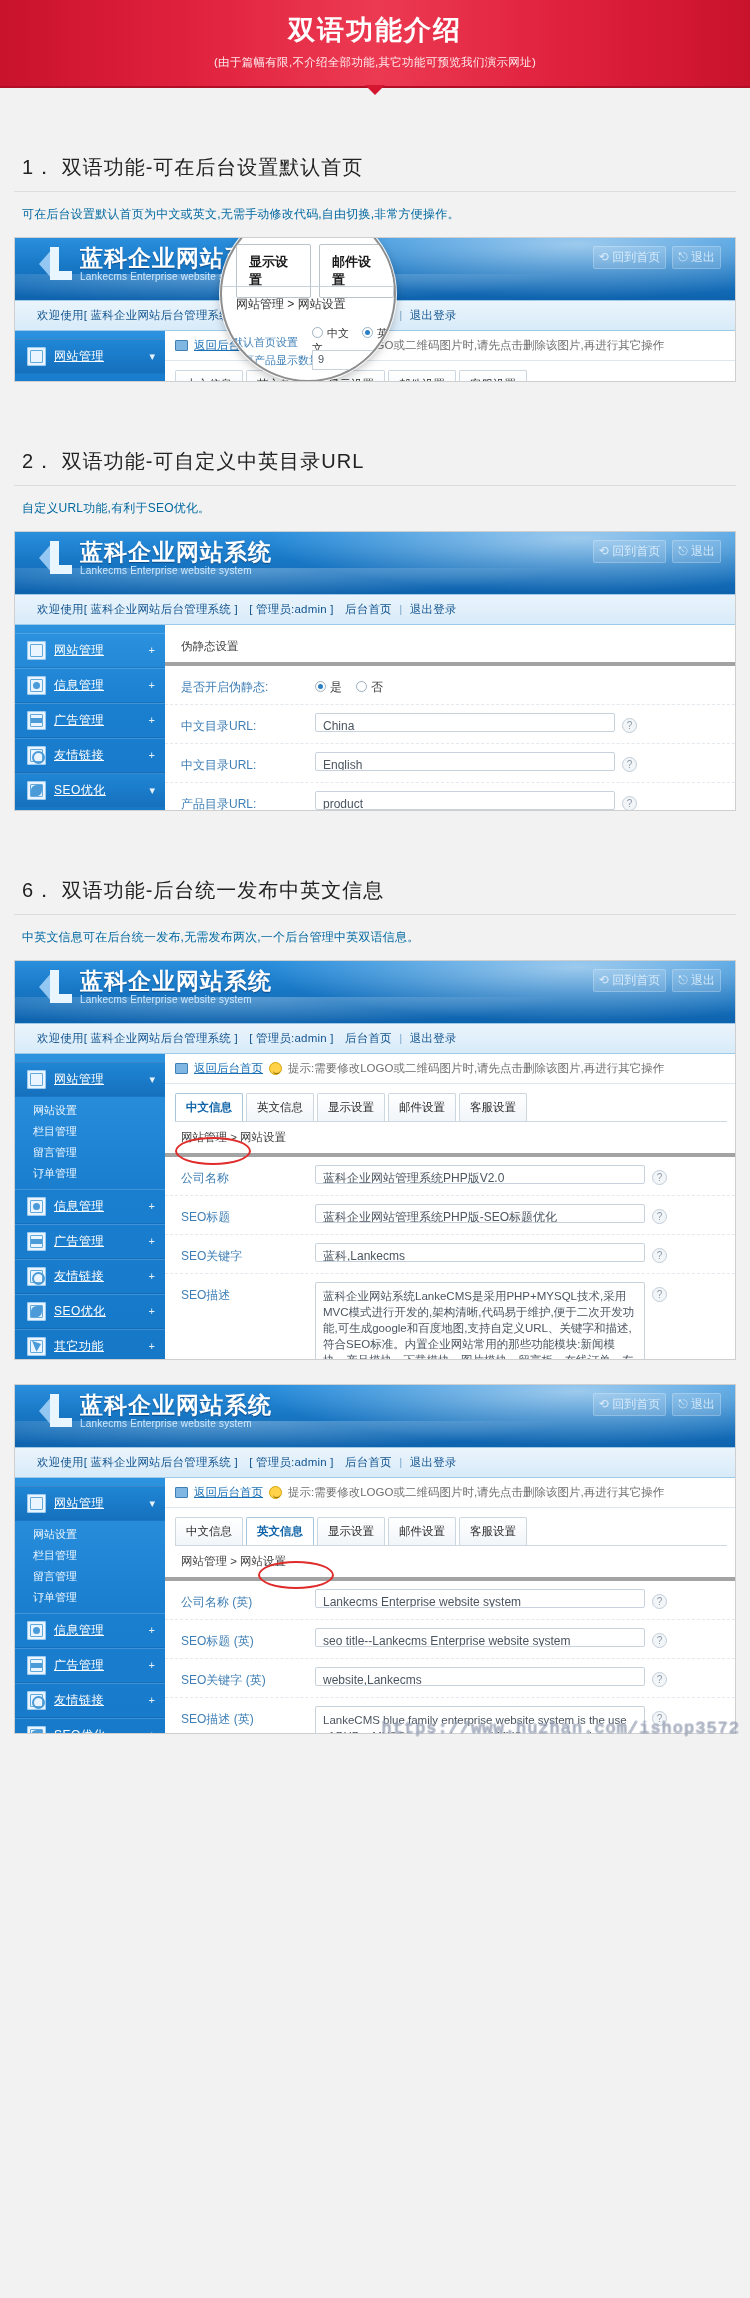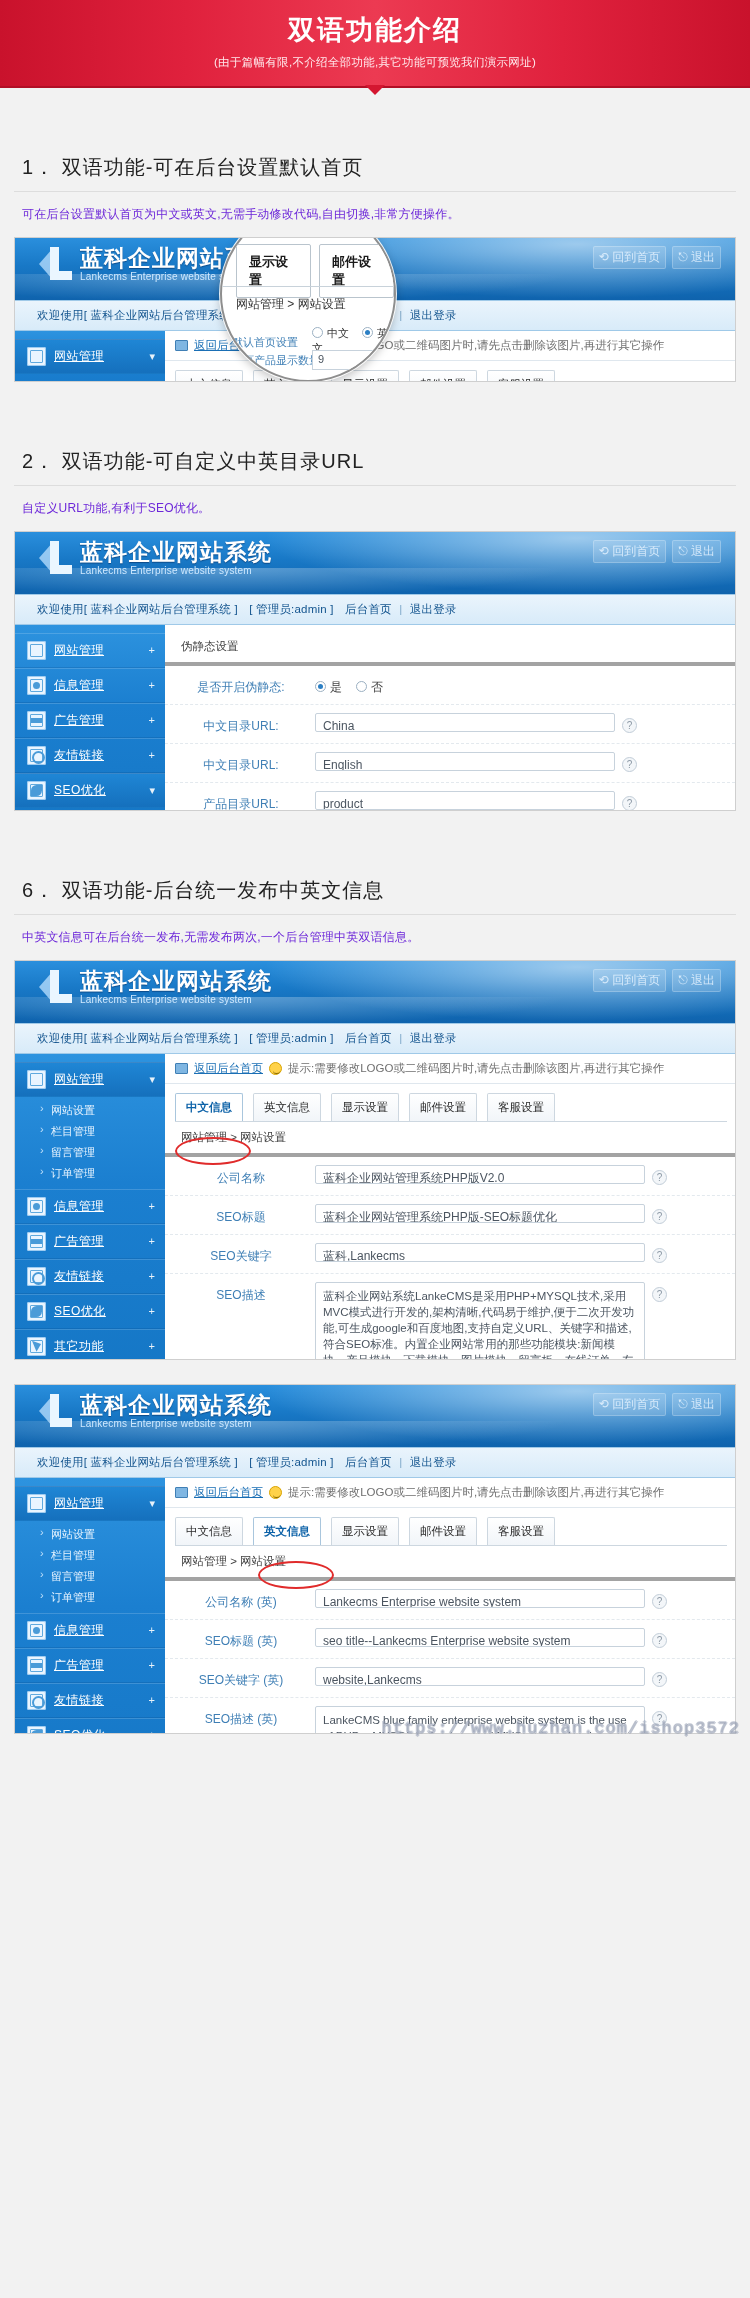--- a/index.html
+++ b/index.html
@@ -37,21 +37,21 @@
   
   .sec { padding: 0 14px; }
   .sec-head {
     font-size: 20px; color: #222; font-weight: normal;
     padding: 26px 0 10px 8px;
     border-bottom: 1px solid #ddd;
     letter-spacing: 1px;
     margin-top: 40px;
   }
   .sec-desc {
-    font-size: 12px; color: #6d28d9; padding: 14px 0 14px 8px;
+    font-size: 12px; color: #0369a1; padding: 14px 0 14px 8px;
     letter-spacing: .2px;
   }
 
   
   .shot {
     position: relative;
     overflow: hidden;
     background: #fff;
     border: 1px solid #cfcfcf;
     margin-bottom: 8px;
@@ -137,21 +137,21 @@
   .grp-ico.i2::after{ content:""; position:absolute; left:6px; top:6px; width:7px; height:7px; border-radius:50%; background:#4a9bd8;}
   .grp-ico.i3::after{ content:""; position:absolute; left:4px; top:7px; width:11px; height:5px; background:#4a9bd8;}
   .grp-ico.i4::after{ content:""; position:absolute; left:5px; top:5px; width:9px; height:9px; border:2px solid #4a9bd8; border-radius:50%;}
   .grp-ico.i5::after{ content:""; position:absolute; left:4px; top:4px; width:11px; height:11px; background:#4a9bd8; border-radius:50% 0 50% 0;}
   .grp-ico.i6::after{ content:""; position:absolute; left:5px; top:4px; width:9px; height:11px; background:#4a9bd8; clip-path: polygon(0 0,100% 30%,50% 100%);}
   .grp-label { font-size: 12px; flex: 1; letter-spacing: .5px; text-decoration: underline; }
   .grp-tog { font-size: 11px; opacity: .9; }
   .side-sub { padding: 3px 0 5px 0; }
   .side-sub a {
     display: block; font-size: 11px; color: #e8f4ff; text-decoration: none;
-    padding: 3px 0 3px 36px; position: relative;
+    padding: 3px 0 3px 18px; position: relative;
   }
   .side-sub a::before{
     content: "›"; position: absolute; left: 25px; top: 2px; color: #bfe0fa; font-size: 11px;
   }
 
   
   .cont { flex: 1; min-width: 0; background: #fff; }
   .cont-bar {
     display: flex; align-items: center; gap: 6px;
     font-size: 11.5px; color: #444;
@@ -162,21 +162,21 @@
   .ico-home {
     width:13px;height:11px;background:#7fb6e2;border:1px solid #3f7fb5;border-radius:1px;display:inline-block;flex:0 0 13px;
   }
   .lnk-back { color:#1a6fb5; text-decoration: underline; }
   .ico-smile{
     width:13px;height:13px;border-radius:50%;background:#ffd24a;border:1px solid #d9a400;flex:0 0 13px;position:relative;
   }
   .ico-smile::after{content:"";position:absolute;left:3px;top:7px;width:7px;height:3px;border-bottom:1.5px solid #8a6a00;border-radius:0 0 6px 6px;}
   .tip-txt { color:#6f6f6f; }
 
-  .tabs { display: flex; gap: 10px; padding: 9px 8px 0 10px; }
+  .tabs { display: flex; gap: 3px; padding: 9px 8px 0 10px; }
   .tab {
     font-size: 11.5px; color: #2a2a2a;
     border: 1px solid #cdd7e0; border-bottom: none;
     background: linear-gradient(180deg,#ffffff,#f1f5f9);
     padding: 6px 10px; border-radius: 2px 2px 0 0; white-space: nowrap;
   }
   .tab.sel { background:#fff; color:#0d62a8; font-weight:bold; border-color:#a9c6dd; }
   .tabs-rule { border-bottom: 1px solid #cdd7e0; margin: 0 8px 0 10px; }
 
   .crumb {
@@ -185,21 +185,21 @@
     border-bottom: 4px solid #a3a3a3;
   }
 
   
   .frow {
     display: flex; align-items: flex-start;
     border-bottom: 1px dashed #e3e9ee;
     padding: 8px 6px 8px 0;
   }
   .flabel {
-    width: 150px; flex: 0 0 150px; text-align: center; padding: 5px 14px 0 16px;
+    width: 150px; flex: 0 0 150px; text-align: left; padding: 5px 14px 0 16px;
     font-size: 12px; color: #3f7fb5;
   }
   .fval { flex: 1; min-width: 0; display: flex; align-items: flex-start; gap: 7px; }
   .inp {
     border: 1px solid #c7d2dc; background:#fff; color:#4b5560;
     font-size: 12px; padding: 5px 7px; border-radius: 2px;
     width: 210px; height: 19px; line-height: 15px; overflow: hidden; white-space: nowrap;
   }
   .inp.wide { width: 300px; }
   .inp.xwide { width: 330px; }

